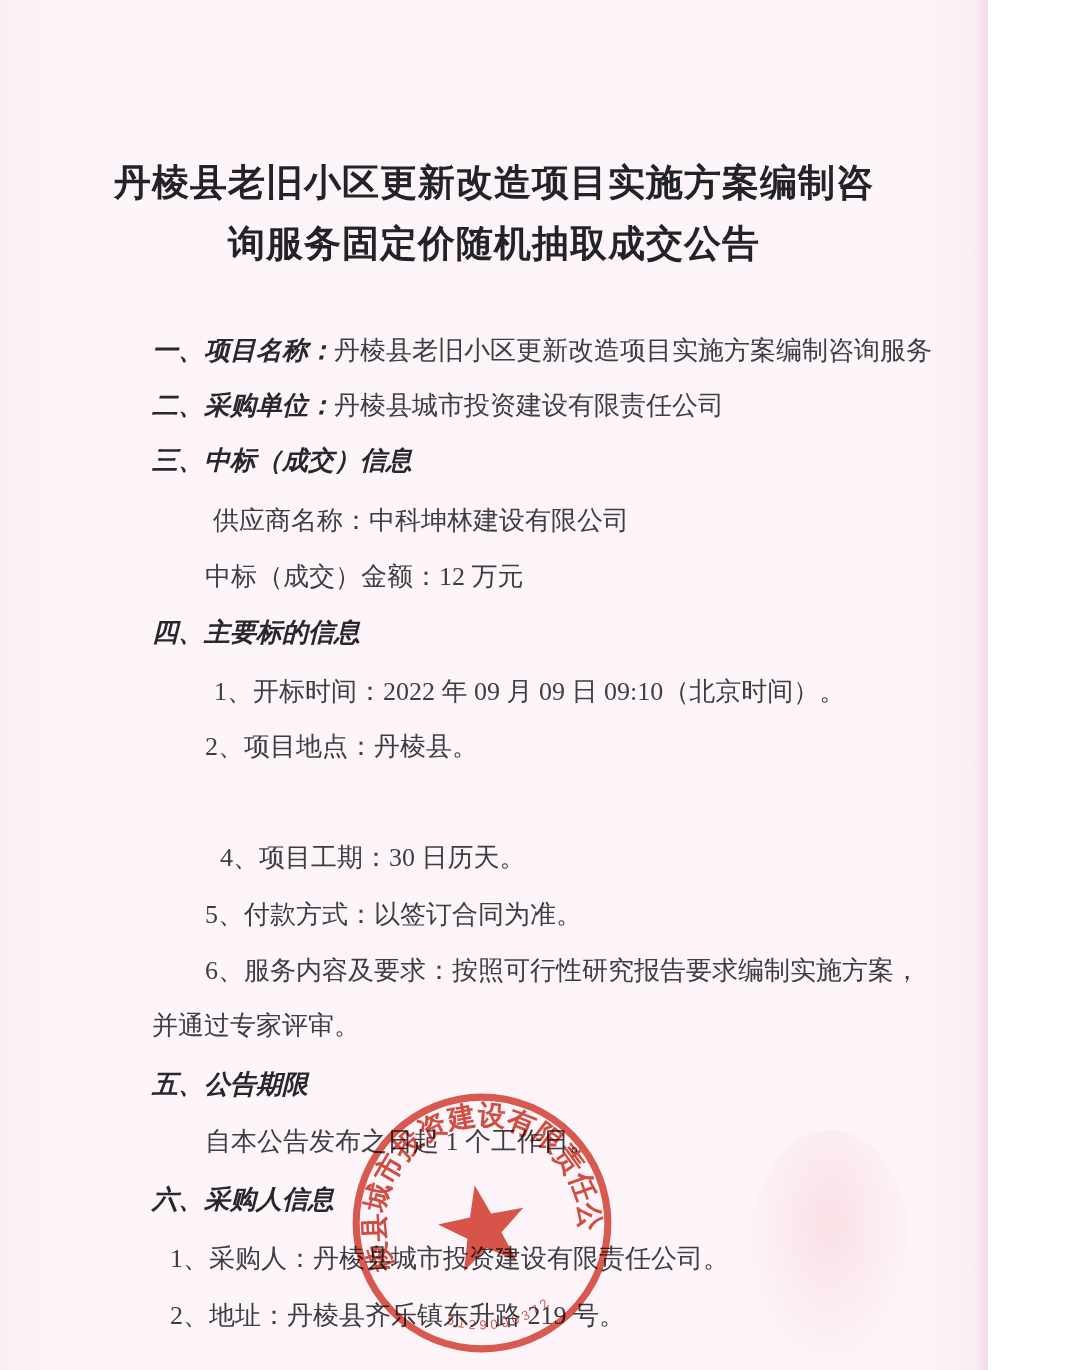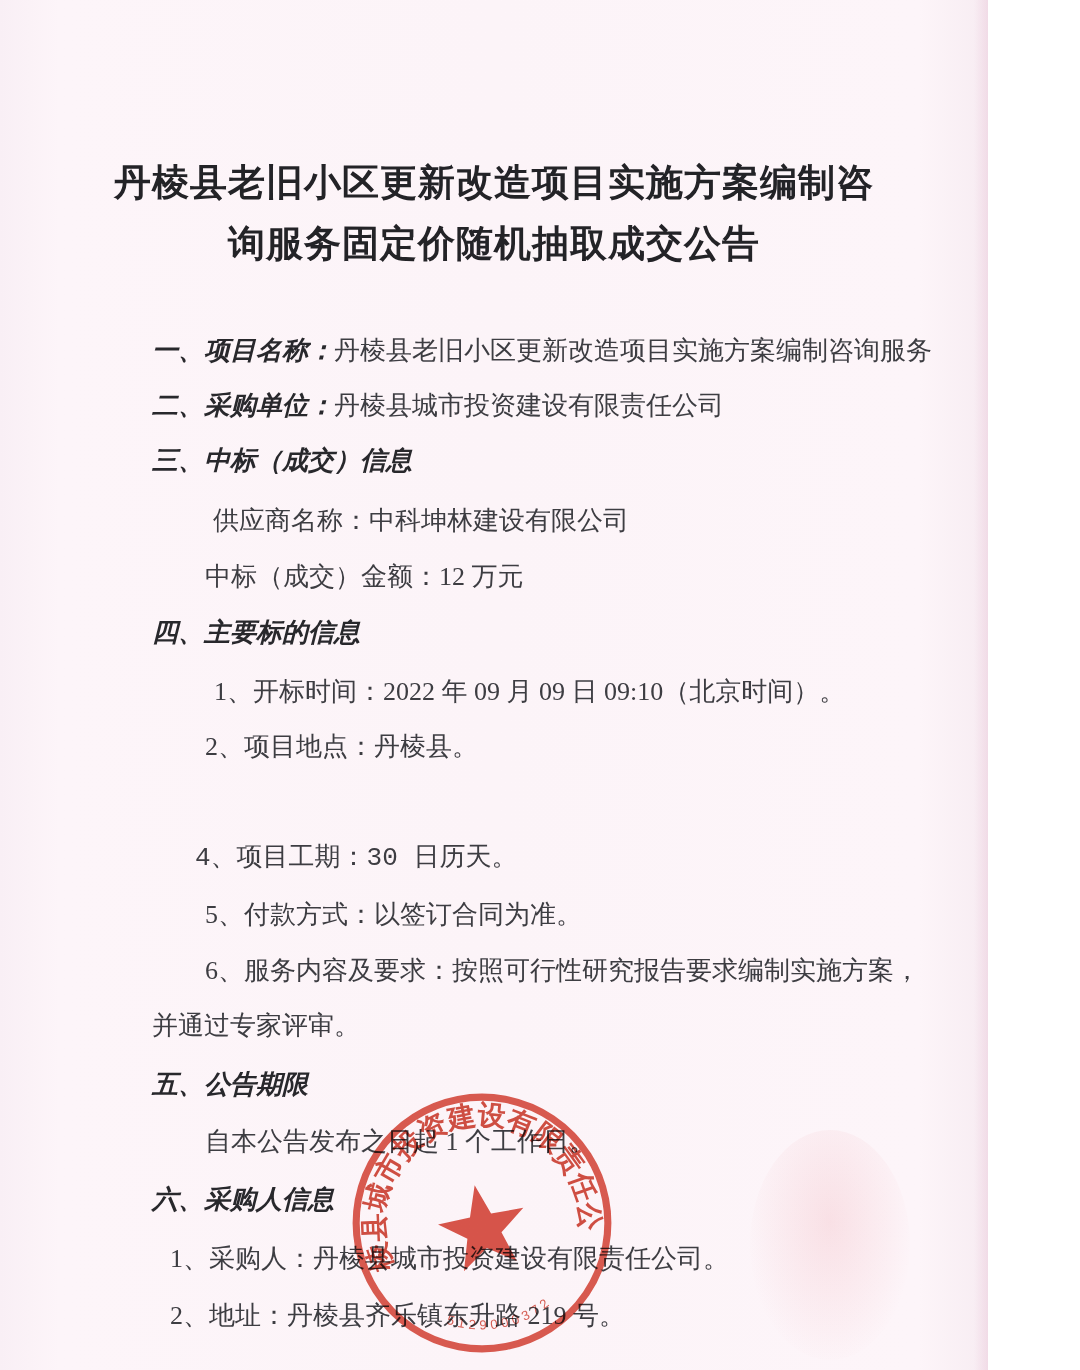--- a/index.html
+++ b/index.html
@@ -77,21 +77,21 @@
   <div class="line hdr" style="left:152px; top:445px;">三、中标（成交）信息</div>
 
   <div class="line ser" style="left:205px; top:506px;margin-left:8px;">供应商名称：中科坤林建设有限公司</div>
 
   <div class="line ser" style="left:205px; top:562px;">中标（成交）金额：12 万元</div>
 
   <div class="line hdr" style="left:152px; top:617px;">四、主要标的信息</div>
 
   <div class="line ser" style="left:214px; top:677px;">1、开标时间：2022 年 09 月 09 日 09:10（北京时间）。</div>
   <div class="line ser" style="left:205px; top:732px;">2、项目地点：丹棱县。</div>
-  <div class="line ser" style="left:195px; top:843px;font-family:Liberation Mono, monospace;">4、项目工期：30 日历天。</div>
+  <div class="line ser" style="left:220px; top:843px;">4、项目工期：30 日历天。</div>
   <div class="line ser" style="left:205px; top:900px;">5、付款方式：以签订合同为准。</div>
   <div class="line ser" style="left:205px; top:956px;">6、服务内容及要求：按照可行性研究报告要求编制实施方案，</div>
   <div class="line ser" style="left:152px; top:1011px;">并通过专家评审。</div>
 
   <div class="line hdr" style="left:152px; top:1069px;">五、公告期限</div>
 
   <div class="line ser" style="left:205px; top:1127px;">自本公告发布之日起 1 个工作日。</div>
 
   <div class="line hdr" style="left:152px; top:1184px;">六、采购人信息</div>
 

